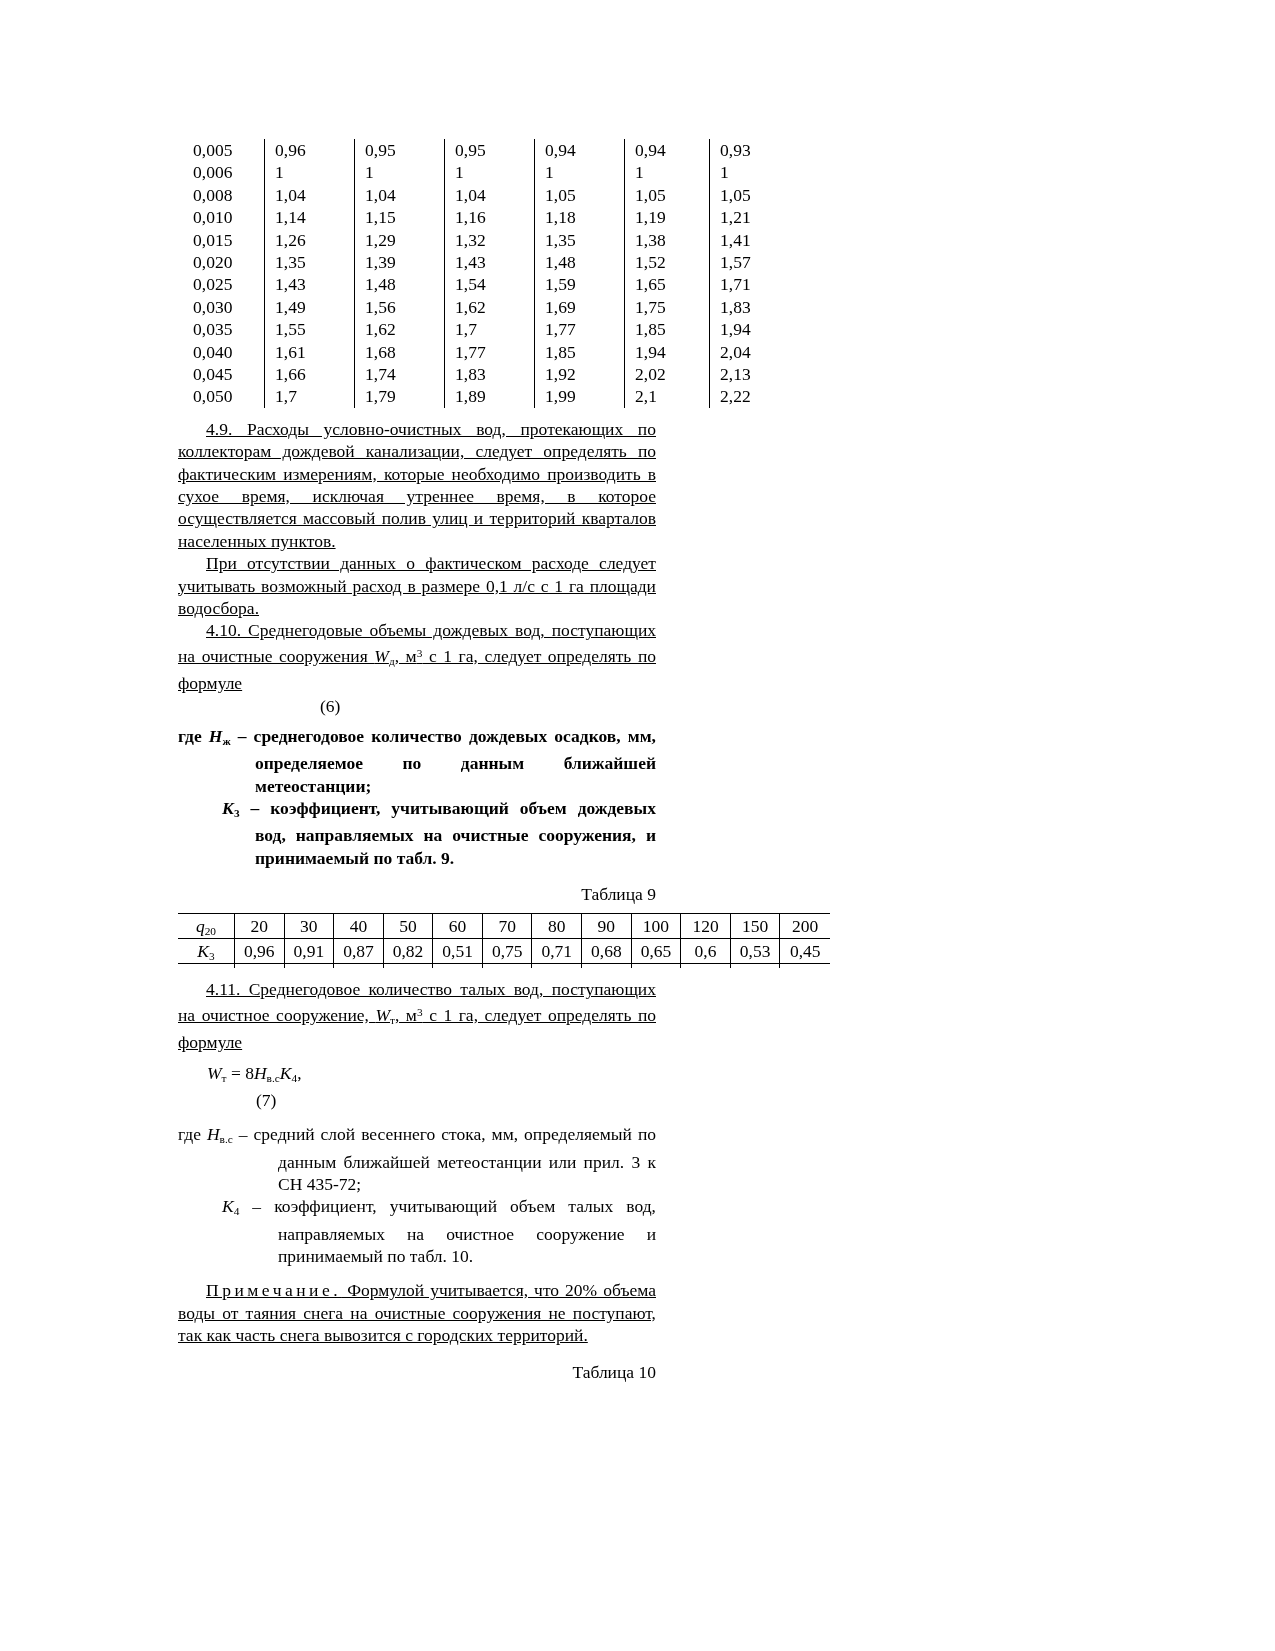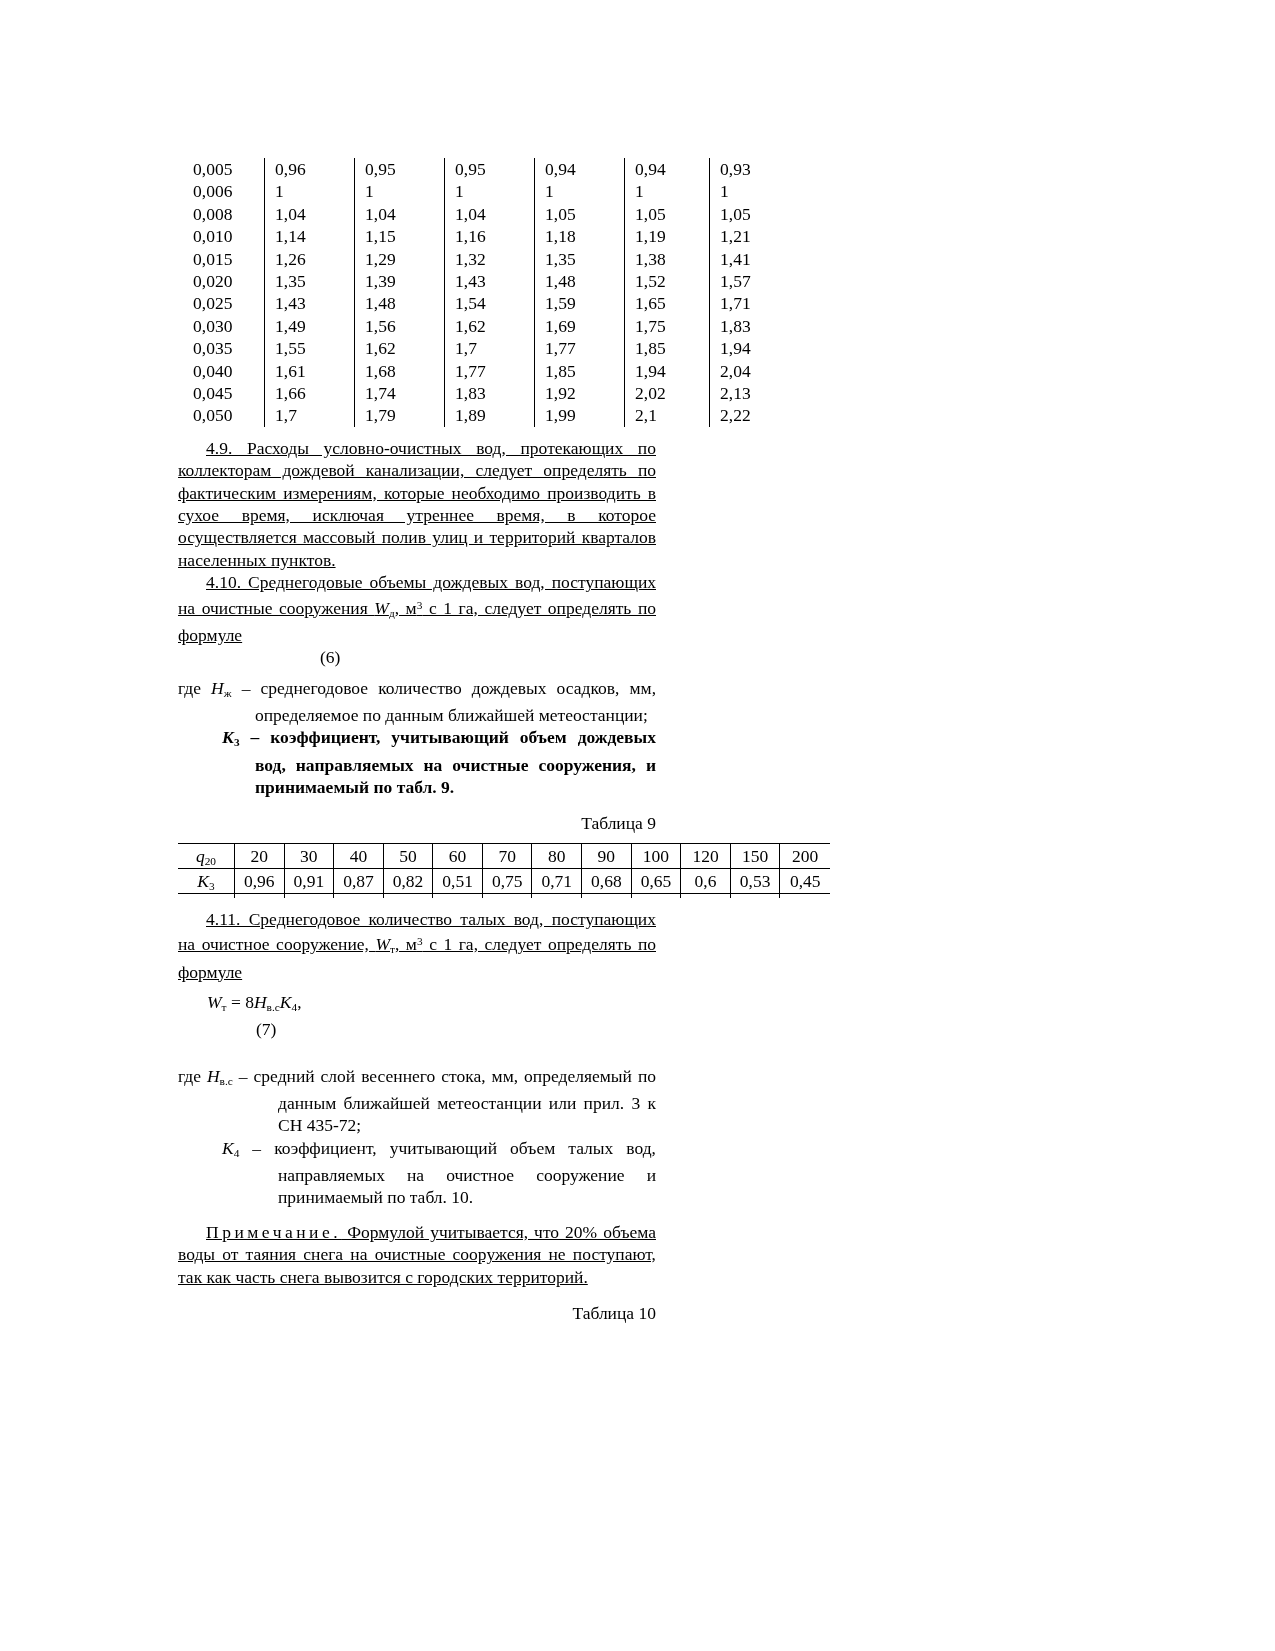--- a/index.html
+++ b/index.html
@@ -7,21 +7,21 @@
     position:relative;
     width:1275px;height:1651px;
     background:#ffffff;
     font-family:"Liberation Serif","DejaVu Serif",serif;
     color:#000;
     font-size:17.5px;
     line-height:22.4px;
     overflow:hidden;
     margin:0 auto;
   }
-  .content{position:absolute;left:178px;top:158px;width:700px;}
+  .content{position:absolute;left:178px;top:139px;width:700px;}
   .textcol{width:478px;}
   p{margin:0;text-align:justify;}
   .ind{text-indent:28px;text-decoration:underline;}
   .it{font-style:italic;}
   .sb{font-size:0.65em;vertical-align:-0.25em;}
   .sp{font-size:0.65em;vertical-align:0.45em;}
   .ls{letter-spacing:3.5px;}
 
   
   .ct{margin-bottom:10px;}
@@ -30,23 +30,23 @@
   .ct-cell:last-child{border-right:none;}
   .ct-cell.c0{width:87px;padding-left:15px;}
   .ct-cell.c1,.ct-cell.c2,.ct-cell.c3,.ct-cell.c4{width:90px;}
   .ct-cell.c5{width:85px;}
   .ct-cell.c6{width:90px;}
 
   .formula{padding-left:29px;margin-top:8px;text-align:left;}
   .formula-num6{padding-left:142px;margin-bottom:8px;text-align:left;}
   .formula-num7{padding-left:78px;margin-bottom:8px;text-align:left;}
 
-  .hang1{padding-left:77px;text-indent:-77px;margin-top:4px;}
+  .hang1{padding-left:77px;text-indent:-77px;margin-top:4px;font-weight:bold;}
   .hang2{padding-left:77px;text-indent:-33px;font-weight:bold;}
-  .hang1b{padding-left:100px;text-indent:-100px;margin-top:24px;}
+  .hang1b{padding-left:100px;text-indent:-100px;margin-top:12px;}
   .hang2b{padding-left:100px;text-indent:-56px;}
 
   .caption{ text-align:right;margin-top:14px;margin-bottom:8px;}
 
   
   .t9{width:652px;border-top:1px solid #000;border-bottom:1px solid #000;margin-top:4px;margin-bottom:14px;}
   .t9-row{display:grid;grid-template-columns:57px repeat(12,1fr);height:24px;line-height:24px;text-align:center;}
   .t9-body{border-top:1px solid #000;}
   .t9-cell{border-right:1px solid #000;white-space:nowrap;}
   .t9-cell:last-child{border-right:none;}
@@ -166,20 +166,21 @@
           <div class="ct-cell c2">1,79</div>
           <div class="ct-cell c3">1,89</div>
           <div class="ct-cell c4">1,99</div>
           <div class="ct-cell c5">2,1</div>
           <div class="ct-cell c6">2,22</div>
         </div>
       </div>
 
     <div class="textcol">
       <p class="ind">4.9. Расходы условно-очистных вод, протекающих по коллекторам дождевой канализации, следует определять по фактическим измерениям, которые необходимо производить в сухое время, исключая утреннее время, в которое осуществляется массовый полив улиц и территорий кварталов населенных пунктов.</p>
+      <p class="ind">При отсутствии данных о фактическом расходе следует учитывать возможный расход в размере 0,1 л/с с 1 га площади водосбора.</p>
       <p class="ind"><span>4.10. Среднегодовые объемы дождевых вод, поступающих на очистные сооружения </span><span class="it">W</span><span class="sb">д</span><span>, м</span><span class="sp">3</span><span> с 1 га, следует определять по формуле</span></p>
 
       <p class="formula-num6">(6)</p>
 
       <p class="hang1"><span>где </span><span class="it">Н</span><span class="sb">ж</span><span> – среднегодовое количество дождевых осадков, мм, определяемое по данным ближайшей метеостанции;</span></p>
       <p class="hang2"><span class="it">К</span><span class="sb">3</span><span> – коэффициент, учитывающий объем дождевых вод, направляемых на очистные сооружения, и принимаемый по табл. 9.</span></p>
 
       <p class="caption">Таблица 9</p>
     </div>
 

